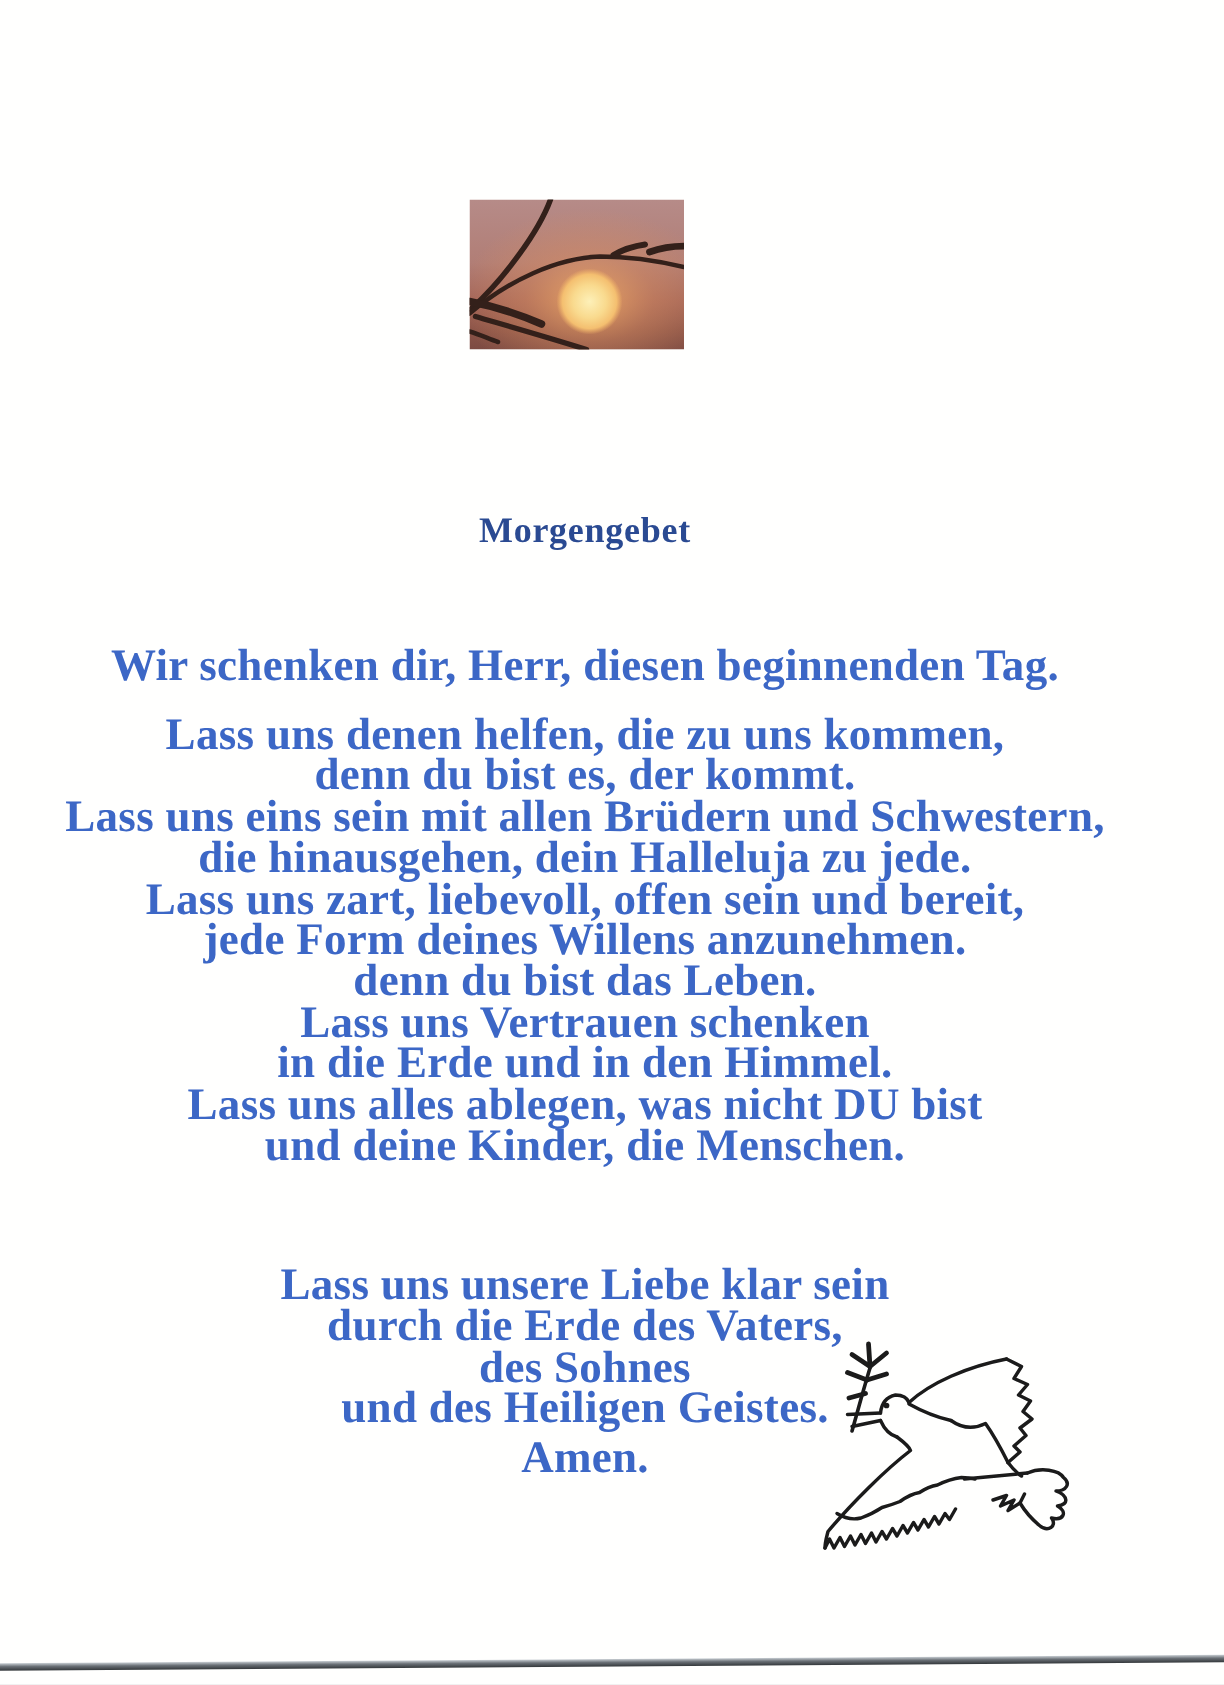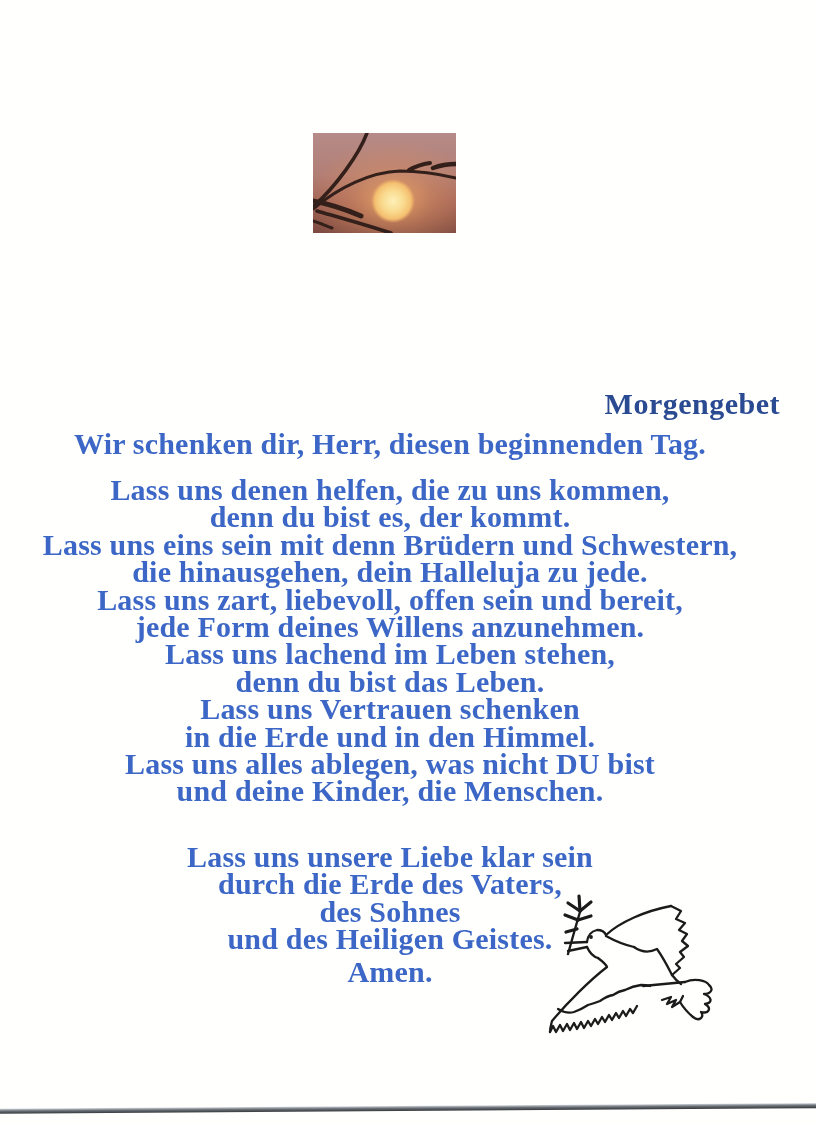--- a/index.html
+++ b/index.html
@@ -22,26 +22,25 @@
     width: 143px;
     height: 100px;
   }
   .sunset-photo svg { display: block; width: 100%; height: 100%; }
 
   .page-title {
     position: absolute;
     left: 0;
     top: 341px;
     width: 780px;
-    text-align: right;
-    font-size: 30px;
+    text-align: center;
+    font-size: 24px;
     font-weight: bold;
     color: #2a4a92;
     letter-spacing: 0.5px;
-    margin-top: 46px;
   }
 
   .poem {
     position: absolute;
     left: 0;
     width: 780px;
     text-align: center;
     font-size: 30px;
     font-weight: bold;
     line-height: 27.4px;
@@ -115,25 +114,24 @@
   </div>
 
   <div class="page-title">Morgengebet</div>
 
   <div class="poem stanza-opening">
       <div class="poem-line">Wir schenken dir, Herr, diesen beginnenden Tag.</div>
     </div>
   <div class="poem stanza-main">
       <div class="poem-line">Lass uns denen helfen, die zu uns kommen,</div>
       <div class="poem-line">denn du bist es, der kommt.</div>
-      <div class="poem-line">Lass uns eins sein mit denn Brüdern und Schwestern,</div>
+      <div class="poem-line">Lass uns eins sein mit allen Brüdern und Schwestern,</div>
       <div class="poem-line">die hinausgehen, dein Halleluja zu jede.</div>
       <div class="poem-line">Lass uns zart, liebevoll, offen sein und bereit,</div>
       <div class="poem-line">jede Form deines Willens anzunehmen.</div>
-      <div class="poem-line">Lass uns lachend im Leben stehen,</div>
       <div class="poem-line">denn du bist das Leben.</div>
       <div class="poem-line">Lass uns Vertrauen schenken</div>
       <div class="poem-line">in die Erde und in den Himmel.</div>
       <div class="poem-line">Lass uns alles ablegen, was nicht DU bist</div>
       <div class="poem-line">und deine Kinder, die Menschen.</div>
     </div>
   <div class="poem stanza-trinity">
       <div class="poem-line">Lass uns unsere Liebe klar sein</div>
       <div class="poem-line">durch die Erde des Vaters,</div>
       <div class="poem-line">des Sohnes</div>

